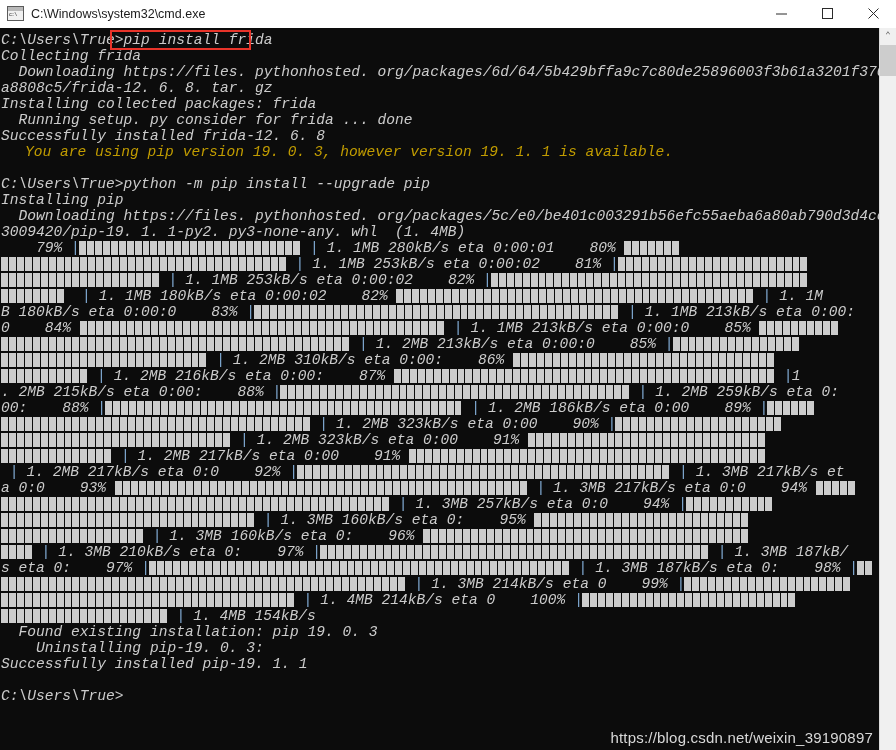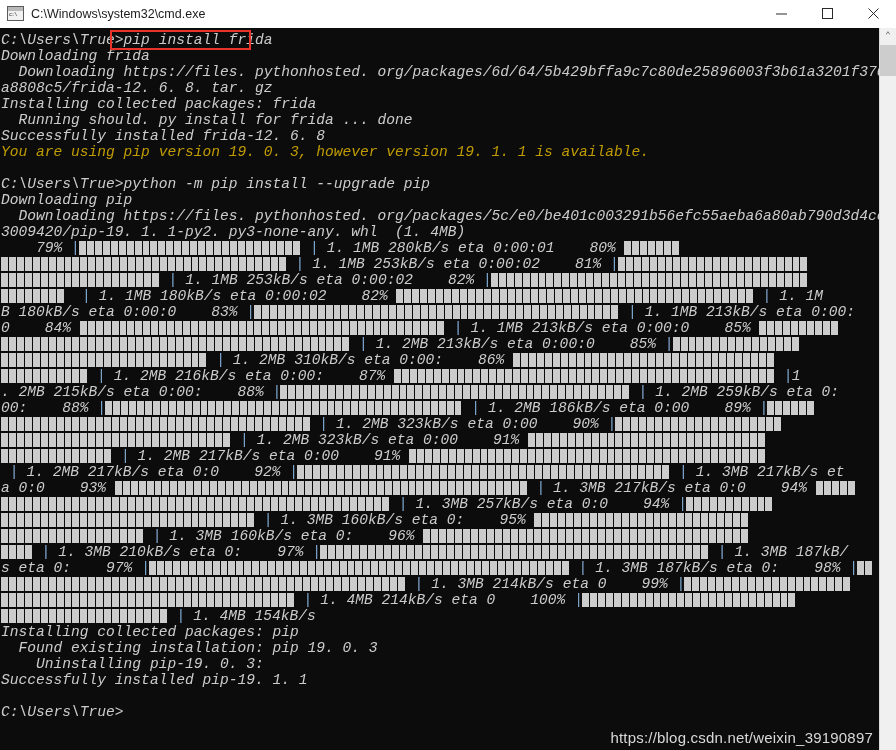--- a/index.html
+++ b/index.html
@@ -58,21 +58,21 @@
   .sb-track{flex:1 1 auto;background:#f0f0f0;}
 
   
   .line{
     height:16px;line-height:16px;font-size:14.6px;
     color:#ccc;white-space:pre;letter-spacing:0px;
     font-family:"Liberation Mono","DejaVu Sans Mono",monospace;
     padding-left:1px;
     font-style:italic;
   }
-  .line.warn{color:#c19c00;}
+  .line.warn{color:#c19c00;margin-left:24px;}
   .line.bar{position:relative;height:16px;}
 
   
   .seg{display:inline-block;vertical-align:top;height:16px;}
   .seg.txt{white-space:pre;line-height:16px;color:#ccc;}
   .blocks{display:inline-block;vertical-align:top;height:16px;font-size:0;}
   .blk{
     display:inline-block;width:7.95px;height:14px;margin-top:1px;
     background:#cccccc;box-sizing:border-box;
     border-right:1px solid #0c0c0c;
@@ -120,30 +120,30 @@
             <line x1="11.5" y1="1.5" x2="1.5" y2="11.5" stroke="#2b2b2b" stroke-width="1"></line>
           </svg>
       </div>
     </div>
   </div>
 
   <div class="body-wrap">
     <div class="console" id="console">
 
       <div class="line">C:\Users\True&gt;pip install frida</div>
-        <div class="line">Downloading frida</div>
+        <div class="line">Collecting frida</div>
         <div class="line">  Downloading https://files. pythonhosted. org/packages/6d/64/5b429bffa9c7c80de25896003f3b61a3201f370f14ba9eebb2602</div>
         <div class="line">a8808c5/frida-12. 6. 8. tar. gz</div>
         <div class="line">Installing collected packages: frida</div>
-        <div class="line">  Running should. py install for frida ... done</div>
+        <div class="line">  Running setup. py consider for frida ... done</div>
         <div class="line">Successfully installed frida-12. 6. 8</div>
         <div class="line warn">You are using pip version 19. 0. 3, however version 19. 1. 1 is available.</div>
         <div class="line"></div>
         <div class="line">C:\Users\True&gt;python -m pip install --upgrade pip</div>
-        <div class="line">Downloading pip</div>
+        <div class="line">Installing pip</div>
         <div class="line">  Downloading https://files. pythonhosted. org/packages/5c/e0/be401c003291b56efc55aeba6a80ab790d3d4cece2778288d6532</div>
         <div class="line">3009420/pip-19. 1. 1-py2. py3-none-any. whl  (1. 4MB)</div>
         <div class="line bar"><span class="seg txt">    79% </span><span class="sep">|</span><span class="blocks"><span class="blk"></span><span class="blk"></span><span class="blk"></span><span class="blk"></span><span class="blk"></span><span class="blk"></span><span class="blk"></span><span class="blk"></span><span class="blk"></span><span class="blk"></span><span class="blk"></span><span class="blk"></span><span class="blk"></span><span class="blk"></span><span class="blk"></span><span class="blk"></span><span class="blk"></span><span class="blk"></span><span class="blk"></span><span class="blk"></span><span class="blk"></span><span class="blk"></span><span class="blk"></span><span class="blk"></span><span class="blk"></span><span class="blk"></span><span class="blk"></span><span class="blk"></span></span><span class="seg txt"> </span><span class="sep">|</span><span class="seg txt"> 1. 1MB 280kB/s eta 0:00:01    80% </span><span class="blocks"><span class="blk"></span><span class="blk"></span><span class="blk"></span><span class="blk"></span><span class="blk"></span><span class="blk"></span><span class="blk"></span></span></div>
         <div class="line bar"><span class="blocks"><span class="blk"></span><span class="blk"></span><span class="blk"></span><span class="blk"></span><span class="blk"></span><span class="blk"></span><span class="blk"></span><span class="blk"></span><span class="blk"></span><span class="blk"></span><span class="blk"></span><span class="blk"></span><span class="blk"></span><span class="blk"></span><span class="blk"></span><span class="blk"></span><span class="blk"></span><span class="blk"></span><span class="blk"></span><span class="blk"></span><span class="blk"></span><span class="blk"></span><span class="blk"></span><span class="blk"></span><span class="blk"></span><span class="blk"></span><span class="blk"></span><span class="blk"></span><span class="blk"></span><span class="blk"></span><span class="blk"></span><span class="blk"></span><span class="blk"></span><span class="blk"></span><span class="blk"></span><span class="blk"></span></span><span class="seg txt"> </span><span class="sep">|</span><span class="seg txt"> 1. 1MB 253kB/s eta 0:00:02    81% </span><span class="sep">|</span><span class="blocks"><span class="blk"></span><span class="blk"></span><span class="blk"></span><span class="blk"></span><span class="blk"></span><span class="blk"></span><span class="blk"></span><span class="blk"></span><span class="blk"></span><span class="blk"></span><span class="blk"></span><span class="blk"></span><span class="blk"></span><span class="blk"></span><span class="blk"></span><span class="blk"></span><span class="blk"></span><span class="blk"></span><span class="blk"></span><span class="blk"></span><span class="blk"></span><span class="blk"></span><span class="blk"></span><span class="blk"></span></span></div>
         <div class="line bar"><span class="blocks"><span class="blk"></span><span class="blk"></span><span class="blk"></span><span class="blk"></span><span class="blk"></span><span class="blk"></span><span class="blk"></span><span class="blk"></span><span class="blk"></span><span class="blk"></span><span class="blk"></span><span class="blk"></span><span class="blk"></span><span class="blk"></span><span class="blk"></span><span class="blk"></span><span class="blk"></span><span class="blk"></span><span class="blk"></span><span class="blk"></span></span><span class="seg txt"> </span><span class="sep">|</span><span class="seg txt"> 1. 1MB 253kB/s eta 0:00:02    82% </span><span class="sep">|</span><span class="blocks"><span class="blk"></span><span class="blk"></span><span class="blk"></span><span class="blk"></span><span class="blk"></span><span class="blk"></span><span class="blk"></span><span class="blk"></span><span class="blk"></span><span class="blk"></span><span class="blk"></span><span class="blk"></span><span class="blk"></span><span class="blk"></span><span class="blk"></span><span class="blk"></span><span class="blk"></span><span class="blk"></span><span class="blk"></span><span class="blk"></span><span class="blk"></span><span class="blk"></span><span class="blk"></span><span class="blk"></span><span class="blk"></span><span class="blk"></span><span class="blk"></span><span class="blk"></span><span class="blk"></span><span class="blk"></span><span class="blk"></span><span class="blk"></span><span class="blk"></span><span class="blk"></span><span class="blk"></span><span class="blk"></span><span class="blk"></span><span class="blk"></span><span class="blk"></span><span class="blk"></span></span></div>
         <div class="line bar"><span class="blocks"><span class="blk"></span><span class="blk"></span><span class="blk"></span><span class="blk"></span><span class="blk"></span><span class="blk"></span><span class="blk"></span><span class="blk"></span></span><span class="seg txt">  </span><span class="sep">|</span><span class="seg txt"> 1. 1MB 180kB/s eta 0:00:02    82% </span><span class="blocks"><span class="blk"></span><span class="blk"></span><span class="blk"></span><span class="blk"></span><span class="blk"></span><span class="blk"></span><span class="blk"></span><span class="blk"></span><span class="blk"></span><span class="blk"></span><span class="blk"></span><span class="blk"></span><span class="blk"></span><span class="blk"></span><span class="blk"></span><span class="blk"></span><span class="blk"></span><span class="blk"></span><span class="blk"></span><span class="blk"></span><span class="blk"></span><span class="blk"></span><span class="blk"></span><span class="blk"></span><span class="blk"></span><span class="blk"></span><span class="blk"></span><span class="blk"></span><span class="blk"></span><span class="blk"></span><span class="blk"></span><span class="blk"></span><span class="blk"></span><span class="blk"></span><span class="blk"></span><span class="blk"></span><span class="blk"></span><span class="blk"></span><span class="blk"></span><span class="blk"></span><span class="blk"></span><span class="blk"></span><span class="blk"></span><span class="blk"></span><span class="blk"></span></span><span class="seg txt"> </span><span class="sep">|</span><span class="seg txt"> 1. 1M</span></div>
         <div class="line bar"><span class="seg txt">B 180kB/s eta 0:00:0    83% </span><span class="sep">|</span><span class="blocks"><span class="blk"></span><span class="blk"></span><span class="blk"></span><span class="blk"></span><span class="blk"></span><span class="blk"></span><span class="blk"></span><span class="blk"></span><span class="blk"></span><span class="blk"></span><span class="blk"></span><span class="blk"></span><span class="blk"></span><span class="blk"></span><span class="blk"></span><span class="blk"></span><span class="blk"></span><span class="blk"></span><span class="blk"></span><span class="blk"></span><span class="blk"></span><span class="blk"></span><span class="blk"></span><span class="blk"></span><span class="blk"></span><span class="blk"></span><span class="blk"></span><span class="blk"></span><span class="blk"></span><span class="blk"></span><span class="blk"></span><span class="blk"></span><span class="blk"></span><span class="blk"></span><span class="blk"></span><span class="blk"></span><span class="blk"></span><span class="blk"></span><span class="blk"></span><span class="blk"></span><span class="blk"></span><span class="blk"></span><span class="blk"></span><span class="blk"></span><span class="blk"></span><span class="blk"></span></span><span class="seg txt"> </span><span class="sep">|</span><span class="seg txt"> 1. 1MB 213kB/s eta 0:00:</span></div>
         <div class="line bar"><span class="seg txt">0    84% </span><span class="blocks"><span class="blk"></span><span class="blk"></span><span class="blk"></span><span class="blk"></span><span class="blk"></span><span class="blk"></span><span class="blk"></span><span class="blk"></span><span class="blk"></span><span class="blk"></span><span class="blk"></span><span class="blk"></span><span class="blk"></span><span class="blk"></span><span class="blk"></span><span class="blk"></span><span class="blk"></span><span class="blk"></span><span class="blk"></span><span class="blk"></span><span class="blk"></span><span class="blk"></span><span class="blk"></span><span class="blk"></span><span class="blk"></span><span class="blk"></span><span class="blk"></span><span class="blk"></span><span class="blk"></span><span class="blk"></span><span class="blk"></span><span class="blk"></span><span class="blk"></span><span class="blk"></span><span class="blk"></span><span class="blk"></span><span class="blk"></span><span class="blk"></span><span class="blk"></span><span class="blk"></span><span class="blk"></span><span class="blk"></span><span class="blk"></span><span class="blk"></span><span class="blk"></span><span class="blk"></span></span><span class="seg txt"> </span><span class="sep">|</span><span class="seg txt"> 1. 1MB 213kB/s eta 0:00:0    85% </span><span class="blocks"><span class="blk"></span><span class="blk"></span><span class="blk"></span><span class="blk"></span><span class="blk"></span><span class="blk"></span><span class="blk"></span><span class="blk"></span><span class="blk"></span><span class="blk"></span></span></div>
         <div class="line bar"><span class="blocks"><span class="blk"></span><span class="blk"></span><span class="blk"></span><span class="blk"></span><span class="blk"></span><span class="blk"></span><span class="blk"></span><span class="blk"></span><span class="blk"></span><span class="blk"></span><span class="blk"></span><span class="blk"></span><span class="blk"></span><span class="blk"></span><span class="blk"></span><span class="blk"></span><span class="blk"></span><span class="blk"></span><span class="blk"></span><span class="blk"></span><span class="blk"></span><span class="blk"></span><span class="blk"></span><span class="blk"></span><span class="blk"></span><span class="blk"></span><span class="blk"></span><span class="blk"></span><span class="blk"></span><span class="blk"></span><span class="blk"></span><span class="blk"></span><span class="blk"></span><span class="blk"></span><span class="blk"></span><span class="blk"></span><span class="blk"></span><span class="blk"></span><span class="blk"></span><span class="blk"></span><span class="blk"></span><span class="blk"></span><span class="blk"></span><span class="blk"></span></span><span class="seg txt"> </span><span class="sep">|</span><span class="seg txt"> 1. 2MB 213kB/s eta 0:00:0    85% </span><span class="sep">|</span><span class="blocks"><span class="blk"></span><span class="blk"></span><span class="blk"></span><span class="blk"></span><span class="blk"></span><span class="blk"></span><span class="blk"></span><span class="blk"></span><span class="blk"></span><span class="blk"></span><span class="blk"></span><span class="blk"></span><span class="blk"></span><span class="blk"></span><span class="blk"></span><span class="blk"></span></span></div>
         <div class="line bar"><span class="blocks"><span class="blk"></span><span class="blk"></span><span class="blk"></span><span class="blk"></span><span class="blk"></span><span class="blk"></span><span class="blk"></span><span class="blk"></span><span class="blk"></span><span class="blk"></span><span class="blk"></span><span class="blk"></span><span class="blk"></span><span class="blk"></span><span class="blk"></span><span class="blk"></span><span class="blk"></span><span class="blk"></span><span class="blk"></span><span class="blk"></span><span class="blk"></span><span class="blk"></span><span class="blk"></span><span class="blk"></span><span class="blk"></span><span class="blk"></span></span><span class="seg txt"> </span><span class="sep">|</span><span class="seg txt"> 1. 2MB 310kB/s eta 0:00:    86% </span><span class="blocks"><span class="blk"></span><span class="blk"></span><span class="blk"></span><span class="blk"></span><span class="blk"></span><span class="blk"></span><span class="blk"></span><span class="blk"></span><span class="blk"></span><span class="blk"></span><span class="blk"></span><span class="blk"></span><span class="blk"></span><span class="blk"></span><span class="blk"></span><span class="blk"></span><span class="blk"></span><span class="blk"></span><span class="blk"></span><span class="blk"></span><span class="blk"></span><span class="blk"></span><span class="blk"></span><span class="blk"></span><span class="blk"></span><span class="blk"></span><span class="blk"></span><span class="blk"></span><span class="blk"></span><span class="blk"></span><span class="blk"></span><span class="blk"></span><span class="blk"></span></span></div>
@@ -156,21 +156,20 @@
         <div class="line bar"><span class="seg txt"> </span><span class="sep">|</span><span class="seg txt"> 1. 2MB 217kB/s eta 0:0    92% </span><span class="sep">|</span><span class="blocks"><span class="blk"></span><span class="blk"></span><span class="blk"></span><span class="blk"></span><span class="blk"></span><span class="blk"></span><span class="blk"></span><span class="blk"></span><span class="blk"></span><span class="blk"></span><span class="blk"></span><span class="blk"></span><span class="blk"></span><span class="blk"></span><span class="blk"></span><span class="blk"></span><span class="blk"></span><span class="blk"></span><span class="blk"></span><span class="blk"></span><span class="blk"></span><span class="blk"></span><span class="blk"></span><span class="blk"></span><span class="blk"></span><span class="blk"></span><span class="blk"></span><span class="blk"></span><span class="blk"></span><span class="blk"></span><span class="blk"></span><span class="blk"></span><span class="blk"></span><span class="blk"></span><span class="blk"></span><span class="blk"></span><span class="blk"></span><span class="blk"></span><span class="blk"></span><span class="blk"></span><span class="blk"></span><span class="blk"></span><span class="blk"></span><span class="blk"></span><span class="blk"></span><span class="blk"></span><span class="blk"></span></span><span class="seg txt"> </span><span class="sep">|</span><span class="seg txt"> 1. 3MB 217kB/s et</span></div>
         <div class="line bar"><span class="seg txt">a 0:0    93% </span><span class="blocks"><span class="blk"></span><span class="blk"></span><span class="blk"></span><span class="blk"></span><span class="blk"></span><span class="blk"></span><span class="blk"></span><span class="blk"></span><span class="blk"></span><span class="blk"></span><span class="blk"></span><span class="blk"></span><span class="blk"></span><span class="blk"></span><span class="blk"></span><span class="blk"></span><span class="blk"></span><span class="blk"></span><span class="blk"></span><span class="blk"></span><span class="blk"></span><span class="blk"></span><span class="blk"></span><span class="blk"></span><span class="blk"></span><span class="blk"></span><span class="blk"></span><span class="blk"></span><span class="blk"></span><span class="blk"></span><span class="blk"></span><span class="blk"></span><span class="blk"></span><span class="blk"></span><span class="blk"></span><span class="blk"></span><span class="blk"></span><span class="blk"></span><span class="blk"></span><span class="blk"></span><span class="blk"></span><span class="blk"></span><span class="blk"></span><span class="blk"></span><span class="blk"></span><span class="blk"></span><span class="blk"></span><span class="blk"></span><span class="blk"></span><span class="blk"></span><span class="blk"></span><span class="blk"></span></span><span class="seg txt"> </span><span class="sep">|</span><span class="seg txt"> 1. 3MB 217kB/s eta 0:0    94% </span><span class="blocks"><span class="blk"></span><span class="blk"></span><span class="blk"></span><span class="blk"></span><span class="blk"></span></span></div>
         <div class="line bar"><span class="blocks"><span class="blk"></span><span class="blk"></span><span class="blk"></span><span class="blk"></span><span class="blk"></span><span class="blk"></span><span class="blk"></span><span class="blk"></span><span class="blk"></span><span class="blk"></span><span class="blk"></span><span class="blk"></span><span class="blk"></span><span class="blk"></span><span class="blk"></span><span class="blk"></span><span class="blk"></span><span class="blk"></span><span class="blk"></span><span class="blk"></span><span class="blk"></span><span class="blk"></span><span class="blk"></span><span class="blk"></span><span class="blk"></span><span class="blk"></span><span class="blk"></span><span class="blk"></span><span class="blk"></span><span class="blk"></span><span class="blk"></span><span class="blk"></span><span class="blk"></span><span class="blk"></span><span class="blk"></span><span class="blk"></span><span class="blk"></span><span class="blk"></span><span class="blk"></span><span class="blk"></span><span class="blk"></span><span class="blk"></span><span class="blk"></span><span class="blk"></span><span class="blk"></span><span class="blk"></span><span class="blk"></span><span class="blk"></span><span class="blk"></span></span><span class="seg txt"> </span><span class="sep">|</span><span class="seg txt"> 1. 3MB 257kB/s eta 0:0    94% </span><span class="sep">|</span><span class="blocks"><span class="blk"></span><span class="blk"></span><span class="blk"></span><span class="blk"></span><span class="blk"></span><span class="blk"></span><span class="blk"></span><span class="blk"></span><span class="blk"></span><span class="blk"></span><span class="blk"></span></span></div>
         <div class="line bar"><span class="blocks"><span class="blk"></span><span class="blk"></span><span class="blk"></span><span class="blk"></span><span class="blk"></span><span class="blk"></span><span class="blk"></span><span class="blk"></span><span class="blk"></span><span class="blk"></span><span class="blk"></span><span class="blk"></span><span class="blk"></span><span class="blk"></span><span class="blk"></span><span class="blk"></span><span class="blk"></span><span class="blk"></span><span class="blk"></span><span class="blk"></span><span class="blk"></span><span class="blk"></span><span class="blk"></span><span class="blk"></span><span class="blk"></span><span class="blk"></span><span class="blk"></span><span class="blk"></span><span class="blk"></span><span class="blk"></span><span class="blk"></span><span class="blk"></span></span><span class="seg txt"> </span><span class="sep">|</span><span class="seg txt"> 1. 3MB 160kB/s eta 0:    95% </span><span class="blocks"><span class="blk"></span><span class="blk"></span><span class="blk"></span><span class="blk"></span><span class="blk"></span><span class="blk"></span><span class="blk"></span><span class="blk"></span><span class="blk"></span><span class="blk"></span><span class="blk"></span><span class="blk"></span><span class="blk"></span><span class="blk"></span><span class="blk"></span><span class="blk"></span><span class="blk"></span><span class="blk"></span><span class="blk"></span><span class="blk"></span><span class="blk"></span><span class="blk"></span><span class="blk"></span><span class="blk"></span><span class="blk"></span><span class="blk"></span><span class="blk"></span></span></div>
         <div class="line bar"><span class="blocks"><span class="blk"></span><span class="blk"></span><span class="blk"></span><span class="blk"></span><span class="blk"></span><span class="blk"></span><span class="blk"></span><span class="blk"></span><span class="blk"></span><span class="blk"></span><span class="blk"></span><span class="blk"></span><span class="blk"></span><span class="blk"></span><span class="blk"></span><span class="blk"></span><span class="blk"></span><span class="blk"></span></span><span class="seg txt"> </span><span class="sep">|</span><span class="seg txt"> 1. 3MB 160kB/s eta 0:    96% </span><span class="blocks"><span class="blk"></span><span class="blk"></span><span class="blk"></span><span class="blk"></span><span class="blk"></span><span class="blk"></span><span class="blk"></span><span class="blk"></span><span class="blk"></span><span class="blk"></span><span class="blk"></span><span class="blk"></span><span class="blk"></span><span class="blk"></span><span class="blk"></span><span class="blk"></span><span class="blk"></span><span class="blk"></span><span class="blk"></span><span class="blk"></span><span class="blk"></span><span class="blk"></span><span class="blk"></span><span class="blk"></span><span class="blk"></span><span class="blk"></span><span class="blk"></span><span class="blk"></span><span class="blk"></span><span class="blk"></span><span class="blk"></span><span class="blk"></span><span class="blk"></span><span class="blk"></span><span class="blk"></span><span class="blk"></span><span class="blk"></span><span class="blk"></span><span class="blk"></span><span class="blk"></span><span class="blk"></span></span></div>
         <div class="line bar"><span class="blocks"><span class="blk"></span><span class="blk"></span><span class="blk"></span><span class="blk"></span></span><span class="seg txt"> </span><span class="sep">|</span><span class="seg txt"> 1. 3MB 210kB/s eta 0:    97% </span><span class="sep">|</span><span class="blocks"><span class="blk"></span><span class="blk"></span><span class="blk"></span><span class="blk"></span><span class="blk"></span><span class="blk"></span><span class="blk"></span><span class="blk"></span><span class="blk"></span><span class="blk"></span><span class="blk"></span><span class="blk"></span><span class="blk"></span><span class="blk"></span><span class="blk"></span><span class="blk"></span><span class="blk"></span><span class="blk"></span><span class="blk"></span><span class="blk"></span><span class="blk"></span><span class="blk"></span><span class="blk"></span><span class="blk"></span><span class="blk"></span><span class="blk"></span><span class="blk"></span><span class="blk"></span><span class="blk"></span><span class="blk"></span><span class="blk"></span><span class="blk"></span><span class="blk"></span><span class="blk"></span><span class="blk"></span><span class="blk"></span><span class="blk"></span><span class="blk"></span><span class="blk"></span><span class="blk"></span><span class="blk"></span><span class="blk"></span><span class="blk"></span><span class="blk"></span><span class="blk"></span><span class="blk"></span><span class="blk"></span><span class="blk"></span><span class="blk"></span></span><span class="seg txt"> </span><span class="sep">|</span><span class="seg txt"> 1. 3MB 187kB/</span></div>
         <div class="line bar"><span class="seg txt">s eta 0:    97% </span><span class="sep">|</span><span class="blocks"><span class="blk"></span><span class="blk"></span><span class="blk"></span><span class="blk"></span><span class="blk"></span><span class="blk"></span><span class="blk"></span><span class="blk"></span><span class="blk"></span><span class="blk"></span><span class="blk"></span><span class="blk"></span><span class="blk"></span><span class="blk"></span><span class="blk"></span><span class="blk"></span><span class="blk"></span><span class="blk"></span><span class="blk"></span><span class="blk"></span><span class="blk"></span><span class="blk"></span><span class="blk"></span><span class="blk"></span><span class="blk"></span><span class="blk"></span><span class="blk"></span><span class="blk"></span><span class="blk"></span><span class="blk"></span><span class="blk"></span><span class="blk"></span><span class="blk"></span><span class="blk"></span><span class="blk"></span><span class="blk"></span><span class="blk"></span><span class="blk"></span><span class="blk"></span><span class="blk"></span><span class="blk"></span><span class="blk"></span><span class="blk"></span><span class="blk"></span><span class="blk"></span><span class="blk"></span><span class="blk"></span><span class="blk"></span><span class="blk"></span><span class="blk"></span><span class="blk"></span><span class="blk"></span><span class="blk"></span></span><span class="seg txt"> </span><span class="sep">|</span><span class="seg txt"> 1. 3MB 187kB/s eta 0:    98% </span><span class="sep">|</span><span class="blocks"><span class="blk"></span><span class="blk"></span></span></div>
         <div class="line bar"><span class="blocks"><span class="blk"></span><span class="blk"></span><span class="blk"></span><span class="blk"></span><span class="blk"></span><span class="blk"></span><span class="blk"></span><span class="blk"></span><span class="blk"></span><span class="blk"></span><span class="blk"></span><span class="blk"></span><span class="blk"></span><span class="blk"></span><span class="blk"></span><span class="blk"></span><span class="blk"></span><span class="blk"></span><span class="blk"></span><span class="blk"></span><span class="blk"></span><span class="blk"></span><span class="blk"></span><span class="blk"></span><span class="blk"></span><span class="blk"></span><span class="blk"></span><span class="blk"></span><span class="blk"></span><span class="blk"></span><span class="blk"></span><span class="blk"></span><span class="blk"></span><span class="blk"></span><span class="blk"></span><span class="blk"></span><span class="blk"></span><span class="blk"></span><span class="blk"></span><span class="blk"></span><span class="blk"></span><span class="blk"></span><span class="blk"></span><span class="blk"></span><span class="blk"></span><span class="blk"></span><span class="blk"></span><span class="blk"></span><span class="blk"></span><span class="blk"></span><span class="blk"></span></span><span class="seg txt"> </span><span class="sep">|</span><span class="seg txt"> 1. 3MB 214kB/s eta 0    99% </span><span class="sep">|</span><span class="blocks"><span class="blk"></span><span class="blk"></span><span class="blk"></span><span class="blk"></span><span class="blk"></span><span class="blk"></span><span class="blk"></span><span class="blk"></span><span class="blk"></span><span class="blk"></span><span class="blk"></span><span class="blk"></span><span class="blk"></span><span class="blk"></span><span class="blk"></span><span class="blk"></span><span class="blk"></span><span class="blk"></span><span class="blk"></span><span class="blk"></span><span class="blk"></span></span></div>
         <div class="line bar"><span class="blocks"><span class="blk"></span><span class="blk"></span><span class="blk"></span><span class="blk"></span><span class="blk"></span><span class="blk"></span><span class="blk"></span><span class="blk"></span><span class="blk"></span><span class="blk"></span><span class="blk"></span><span class="blk"></span><span class="blk"></span><span class="blk"></span><span class="blk"></span><span class="blk"></span><span class="blk"></span><span class="blk"></span><span class="blk"></span><span class="blk"></span><span class="blk"></span><span class="blk"></span><span class="blk"></span><span class="blk"></span><span class="blk"></span><span class="blk"></span><span class="blk"></span><span class="blk"></span><span class="blk"></span><span class="blk"></span><span class="blk"></span><span class="blk"></span><span class="blk"></span><span class="blk"></span><span class="blk"></span><span class="blk"></span><span class="blk"></span></span><span class="seg txt"> </span><span class="sep">|</span><span class="seg txt"> 1. 4MB 214kB/s eta 0    100% </span><span class="sep">|</span><span class="blocks"><span class="blk"></span><span class="blk"></span><span class="blk"></span><span class="blk"></span><span class="blk"></span><span class="blk"></span><span class="blk"></span><span class="blk"></span><span class="blk"></span><span class="blk"></span><span class="blk"></span><span class="blk"></span><span class="blk"></span><span class="blk"></span><span class="blk"></span><span class="blk"></span><span class="blk"></span><span class="blk"></span><span class="blk"></span><span class="blk"></span><span class="blk"></span><span class="blk"></span><span class="blk"></span><span class="blk"></span><span class="blk"></span><span class="blk"></span><span class="blk"></span></span></div>
         <div class="line bar"><span class="blocks"><span class="blk"></span><span class="blk"></span><span class="blk"></span><span class="blk"></span><span class="blk"></span><span class="blk"></span><span class="blk"></span><span class="blk"></span><span class="blk"></span><span class="blk"></span><span class="blk"></span><span class="blk"></span><span class="blk"></span><span class="blk"></span><span class="blk"></span><span class="blk"></span><span class="blk"></span><span class="blk"></span><span class="blk"></span><span class="blk"></span><span class="blk"></span></span><span class="seg txt"> </span><span class="sep">|</span><span class="seg txt"> 1. 4MB 154kB/s</span></div>
-        <div class="line">Installing collected packages: pip</div>
         <div class="line">  Found existing installation: pip 19. 0. 3</div>
         <div class="line">    Uninstalling pip-19. 0. 3:</div>
         <div class="line">Successfully installed pip-19. 1. 1</div>
         <div class="line"></div>
         <div class="line">C:\Users\True&gt;</div>
         <div class="hl-box" id="hl-box" style="left: 110.3px; top: 2px; width: 141.15px; height: 20px;"></div>
       <div class="watermark">https://blog.csdn.net/weixin_39190897</div>
     </div>
 
     <div class="scrollbar">

